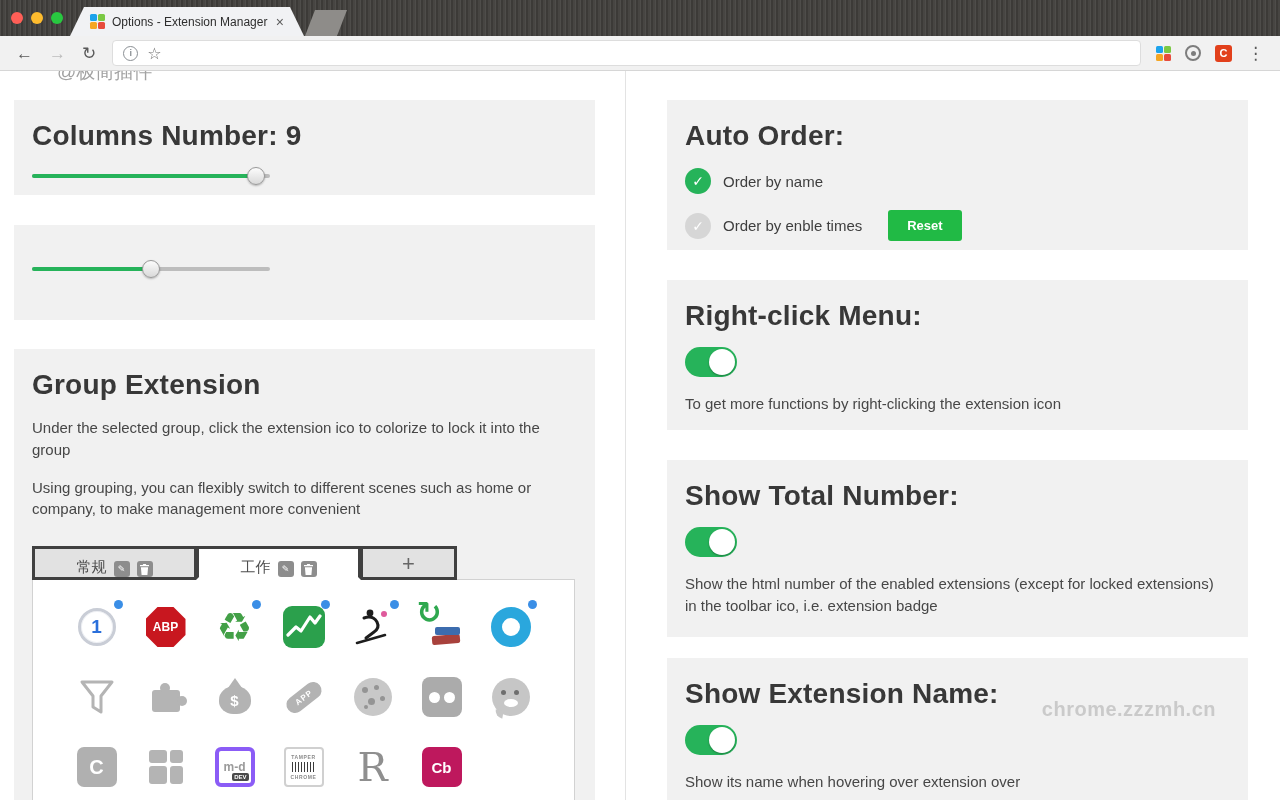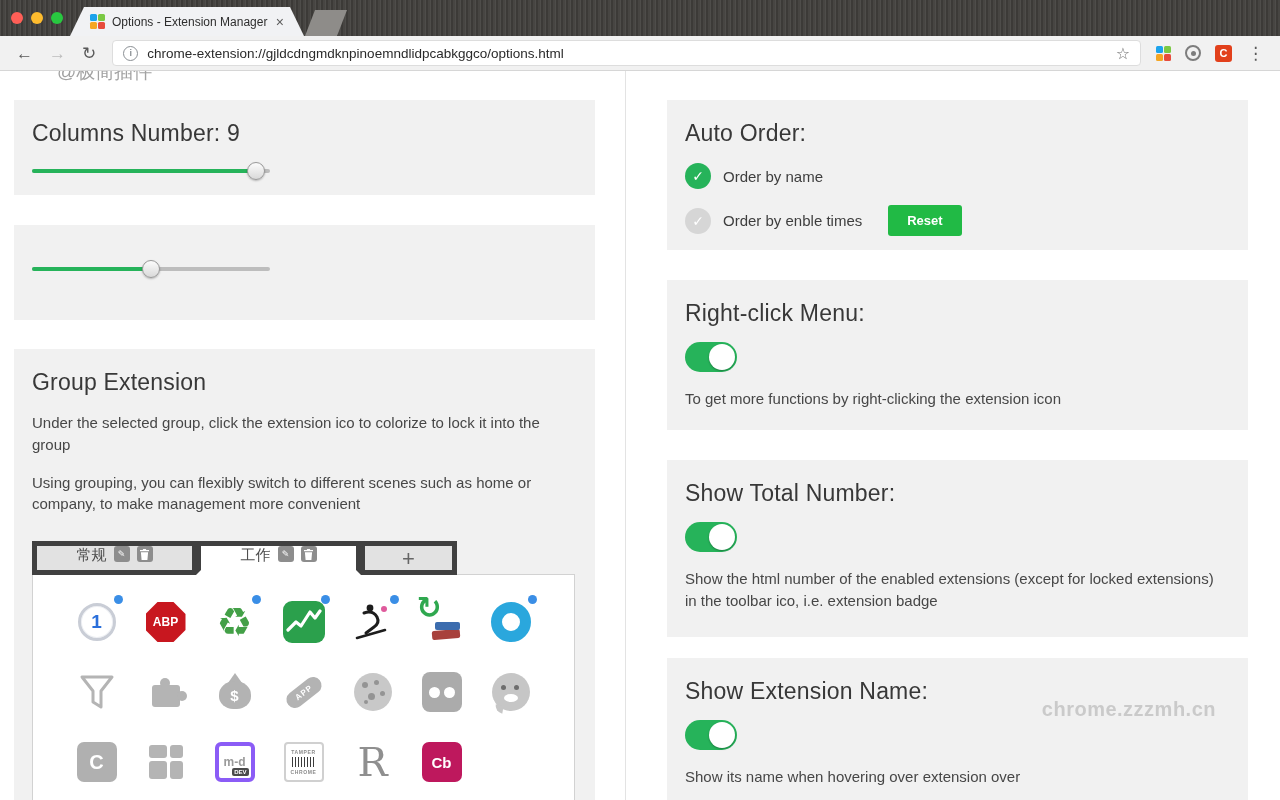--- a/index.html
+++ b/index.html
@@ -46,42 +46,42 @@
   .cbadge{width:17px;height:17px;background:#e2401b;border-radius:3px;color:#fff;font-weight:bold;font-size:11px}
   .menu3{font-size:17px;color:#595959;margin:0 8px}
 
   
   .content{position:absolute;top:71px;left:0;right:0;bottom:0;background:#fff;overflow:hidden}
   .vdivider{position:absolute;left:625px;top:0;bottom:0;width:1px;background:#e3e3e3}
   .wm-top{position:absolute;left:57px;top:-12px;font-size:19px;color:#a2a2a2;z-index:1}
   .wm-right{position:absolute;top:40px;right:32px;font-size:20px;font-weight:bold;color:#cacaca;letter-spacing:.5px}
 
   .card{position:absolute;width:581px;background:#f1f1f1;padding:20px 18px}
-  .card h2{margin:0;font-size:23px;font-weight:400;color:#383838;letter-spacing:.2px}
+  .card h2{margin:0;font-size:28px;font-weight:700;color:#383838;letter-spacing:.2px}
   .desc{font-size:15px;color:#474747;line-height:1.45;margin:16px 0 0;max-width:532px}
 
   #card-columns{left:14px;top:29px;height:95px}
   #card-iconsize{left:14px;top:154px;height:95px}
   #card-group{left:14px;top:278px;height:560px}
   #card-autoorder{left:667px;top:29px;height:150px}
   #card-rightclick{left:667px;top:209px;height:150px}
   #card-showtotal{left:667px;top:389px;height:177px}
   #card-showname{left:667px;top:587px;height:220px}
 
   
   .slider{position:relative;width:238px;height:18px;margin-top:15px}
   .slider .track{position:absolute;left:0;right:0;top:7px;height:4px;background:#bdbdbd;border-radius:2px}
   .slider .fill{position:absolute;left:0;top:7px;height:4px;background:var(--accent);border-radius:2px}
   .slider .knob{position:absolute;top:0;width:18px;height:18px;border-radius:50%;
     background:linear-gradient(#fcfcfc,#d9d9d9);border:1px solid #999;transform:translateX(-50%);
     box-shadow:0 1px 2px rgba(0,0,0,.25)}
 
   
   .gtabs{display:flex;margin-top:26px}
-  .gtab{height:34px;border:5px solid #404040;background:#e2e2e2;display:flex;align-items:flex-start;
+  .gtab{height:34px;border:3px solid #404040;background:#e2e2e2;display:flex;align-items:flex-end;
     justify-content:center;gap:7px;font-size:15px;color:#4f4f4f;margin-right:-1px;position:relative}
   .gtab.active{background:#fff;border-bottom-color:#fff;z-index:2}
   .gtab.g1,.gtab.g2{width:165px}
   .gtab.g3{width:97px;font-size:22px;color:#666}
   .mini{width:16px;height:16px;background:#8d8d8d;border-radius:3px;display:inline-flex;
     align-items:center;justify-content:center;color:#fff;font-size:9px;line-height:1}
   .gpanel{width:543px;height:300px;background:#fff;border:1px solid #d2d2d2;margin-top:-1px;
     display:flex;flex-wrap:wrap;align-content:flex-start;padding:12px 29px}
 
   .ic-cell{position:relative;width:69px;height:70px;display:flex;align-items:center;justify-content:center}
@@ -164,21 +164,20 @@
   </div>
   <div class="newtab"></div>
 </div>
 
 <div class="navbar">
   <span class="navbtn">←</span>
   <span class="navbtn fwd">→</span>
   <span class="navbtn">↻</span>
   <div class="omnibox">
     <span class="site-info">i</span>
-    <span class="url">chrome-extension://gjldcdngmdknpinoemndlidpcabkggco/options.html</span>
     <span class="star">☆</span>
   </div>
   <span class="extbtn">
     <span class="extgrid">
         <i></i>
         <i></i>
         <i></i>
         <i></i>
       </span>
   </span>

